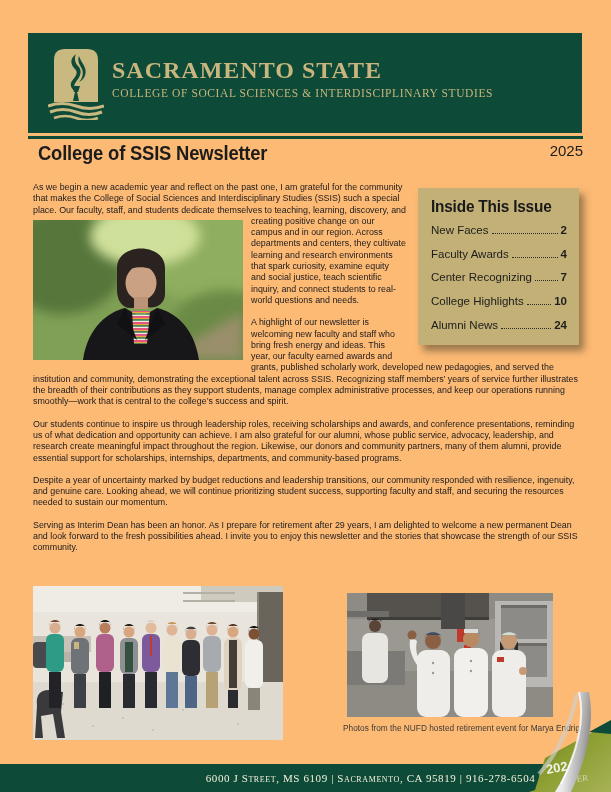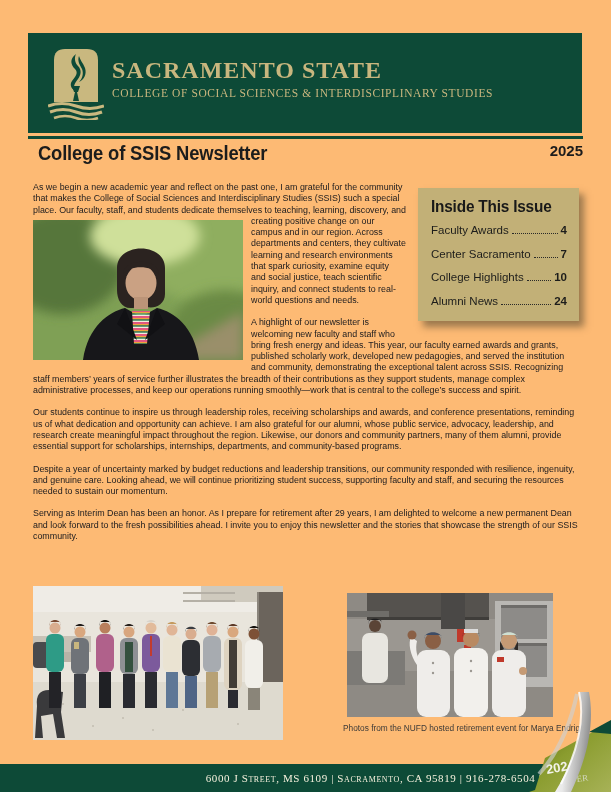--- a/index.html
+++ b/index.html
@@ -26,21 +26,21 @@
     letter-spacing:0.6px; color:#c8b67e; margin-top:4px; white-space:nowrap;
   }
 
   
   .title-rule { position:absolute; left:28px; top:136px; width:555px; height:2.5px; background:#0d4a37; }
   .title-bar { position:absolute; left:28px; top:142px; width:555px; display:flex; justify-content:space-between; align-items:flex-start; }
   .newsletter-title {
     font-size:20px; font-weight:700; color:#1c1c1c; letter-spacing:-0.2px;
     transform:scaleX(.92); transform-origin:left baseline; white-space:nowrap;
   }
-  .newsletter-year { font-size:15px; font-weight:700; color:#1c1c1c; }
+  .newsletter-year { font-size:15px; font-weight:400; color:#1c1c1c; }
 
   
   .content {
     position:absolute; left:33px; top:182px; width:546px;
     font-size:8.9px; line-height:11.3px; color:#232020; text-align:left;
   }
   .content p { margin:0 0 11px 0; }
   .inside-box {
     float:right; width:161px; margin:6px 0 14px 12px;
     background:#c2b077; padding:13px 12px 14px 13px;
@@ -108,26 +108,31 @@
   <div class="title-bar">
     <h1 class="newsletter-title">College of SSIS Newsletter</h1>
     <div class="newsletter-year">2025</div>
   </div>
 
   <section class="content">
 
     <aside class="inside-box">
       <div class="inside-title">Inside This Issue</div>
       <div class="toc-line">
+        <span>New Faces</span>
+        <span class="toc-leader"></span>
+        <span class="toc-page">2</span>
+      </div>
+      <div class="toc-line">
         <span>Faculty Awards</span>
         <span class="toc-leader"></span>
         <span class="toc-page">4</span>
       </div>
       <div class="toc-line">
-        <span>Center Sacramento</span>
+        <span>Center Recognizing</span>
         <span class="toc-leader"></span>
         <span class="toc-page">7</span>
       </div>
       <div class="toc-line">
         <span>College Highlights</span>
         <span class="toc-leader"></span>
         <span class="toc-page">10</span>
       </div>
       <div class="toc-line">
         <span>Alumni News</span>

